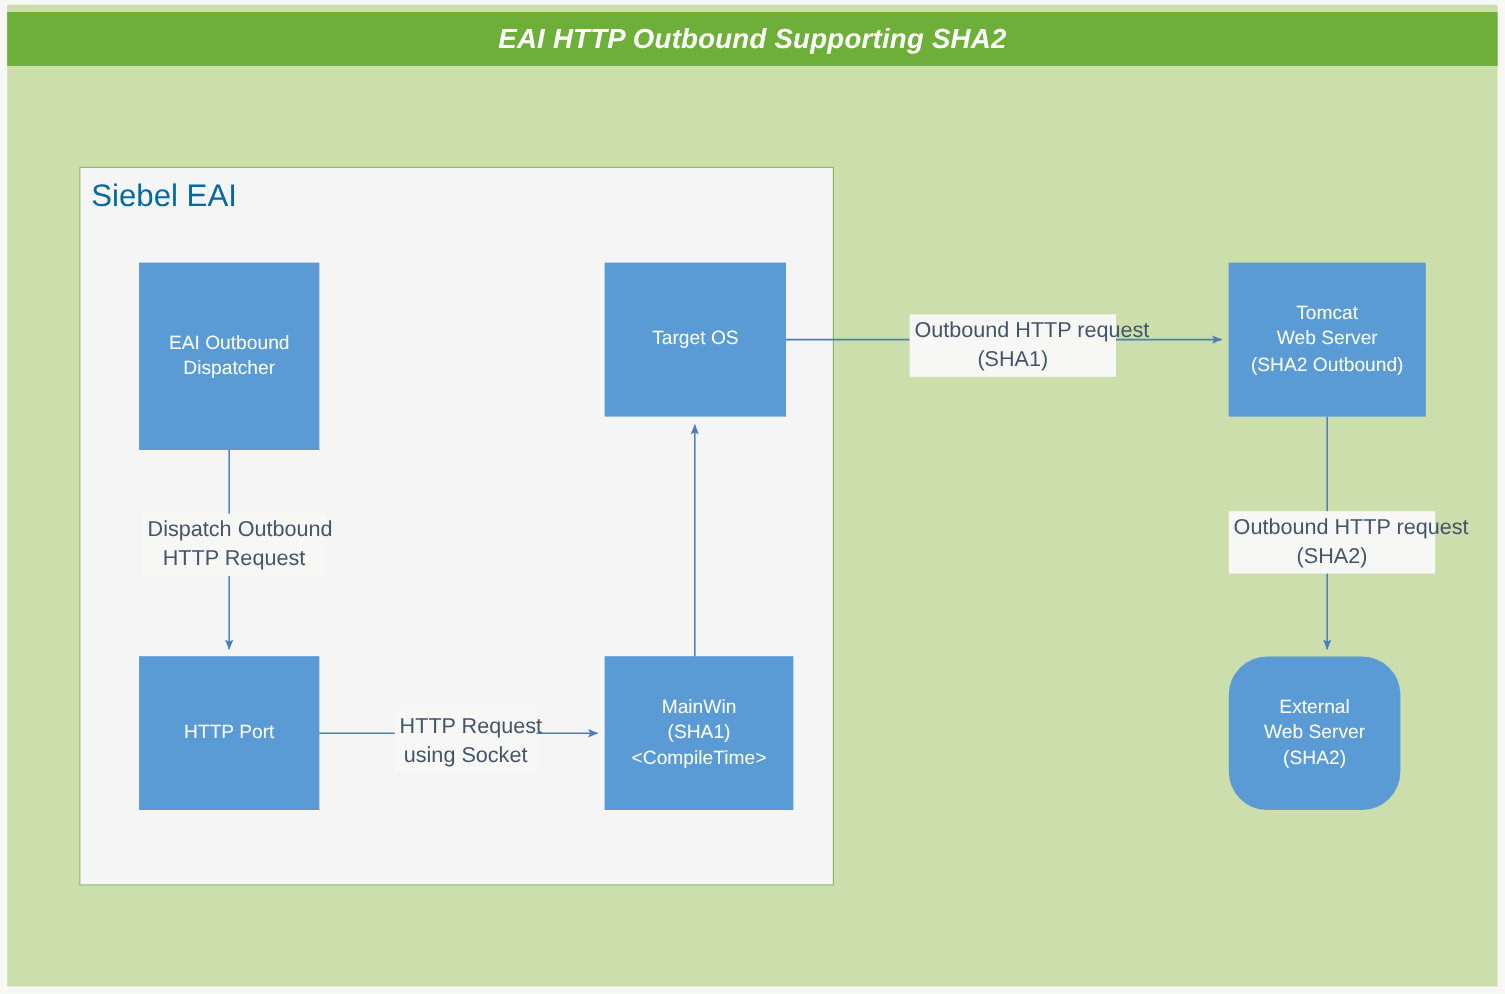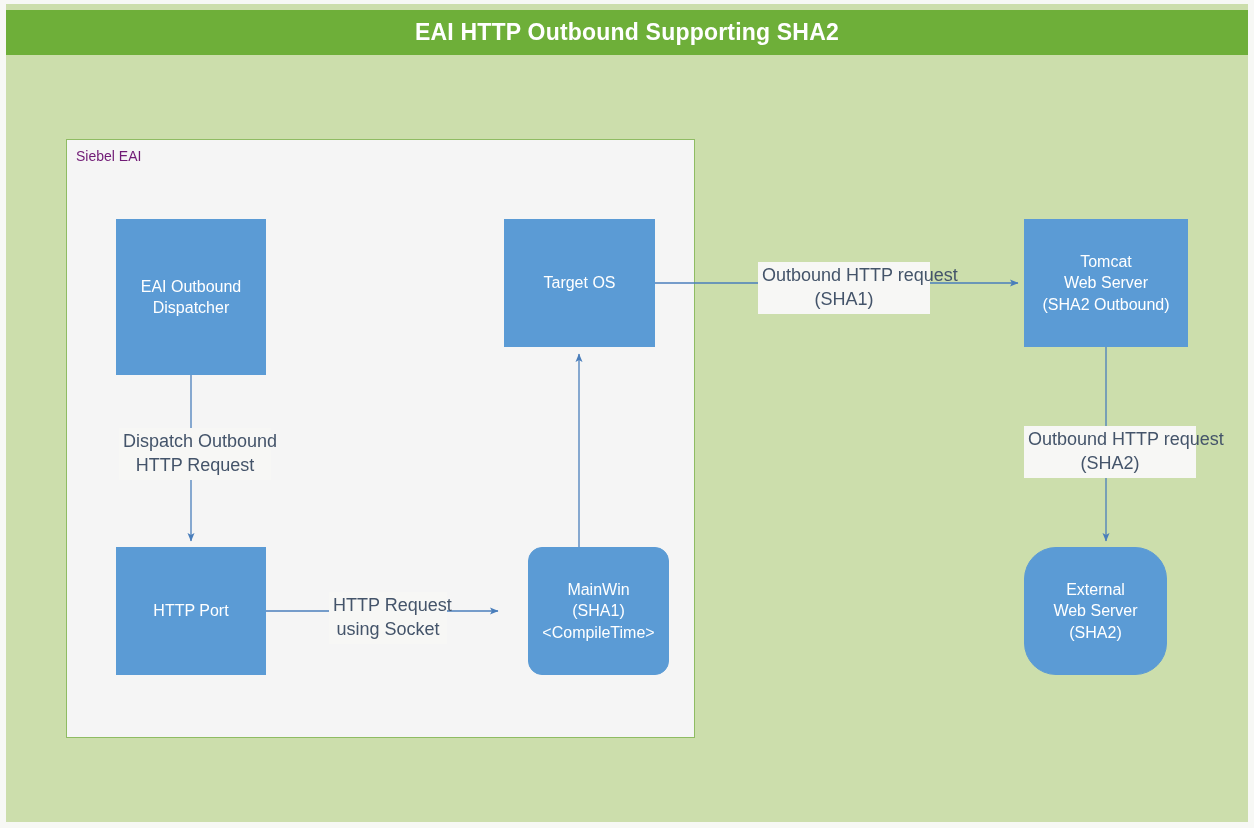--- a/index.html
+++ b/index.html
@@ -39,38 +39,39 @@
     justify-content: center;
     box-sizing: border-box;
   }
   #title-text {
     color: #ffffff;
     font-size: 23px;
     font-weight: bold;
     letter-spacing: 0.2px;
     font-family: "Liberation Sans", sans-serif;
     white-space: nowrap;
+    font-style: italic;
   }
   
   #eai-container {
     position: absolute;
     left: 66px;
     top: 139px;
     width: 629px;
     height: 599px;
     background: #f5f5f5;
     border: 1.5px solid #8fbc63;
     box-sizing: border-box;
   }
   #eai-container-label {
     position: absolute;
     left: 76px;
     top: 148px;
-    color: #701a75;
-    font-size: 14px;
+    color: #0369a1;
+    font-size: 26px;
     font-family: "Liberation Sans", sans-serif;
     white-space: nowrap;
   }
   
   .node {
     position: absolute;
     background: #5b9bd5;
     display: flex;
     align-items: center;
     justify-content: center;
@@ -155,21 +156,21 @@
       <span class="node-line">Target OS</span>
     </div>
   </div>
 
   <div class="node" style="left:116px; top:547px; width:150px; height:128px;">
     <div>
       <span class="node-line">HTTP Port</span>
     </div>
   </div>
 
-  <div class="node" style="left:528px; top:547px; width:141px; height:128px;border-radius:14px;">
+  <div class="node" style="left:504px; top:547px; width:157px; height:128px;">
     <div>
       <span class="node-line">MainWin</span>
       <span class="node-line">(SHA1)</span>
       <span class="node-line">&lt;CompileTime&gt;</span>
     </div>
   </div>
 
   <div class="node" style="left:1024px; top:219px; width:164px; height:128px;">
     <div>
       <span class="node-line">Tomcat</span>

